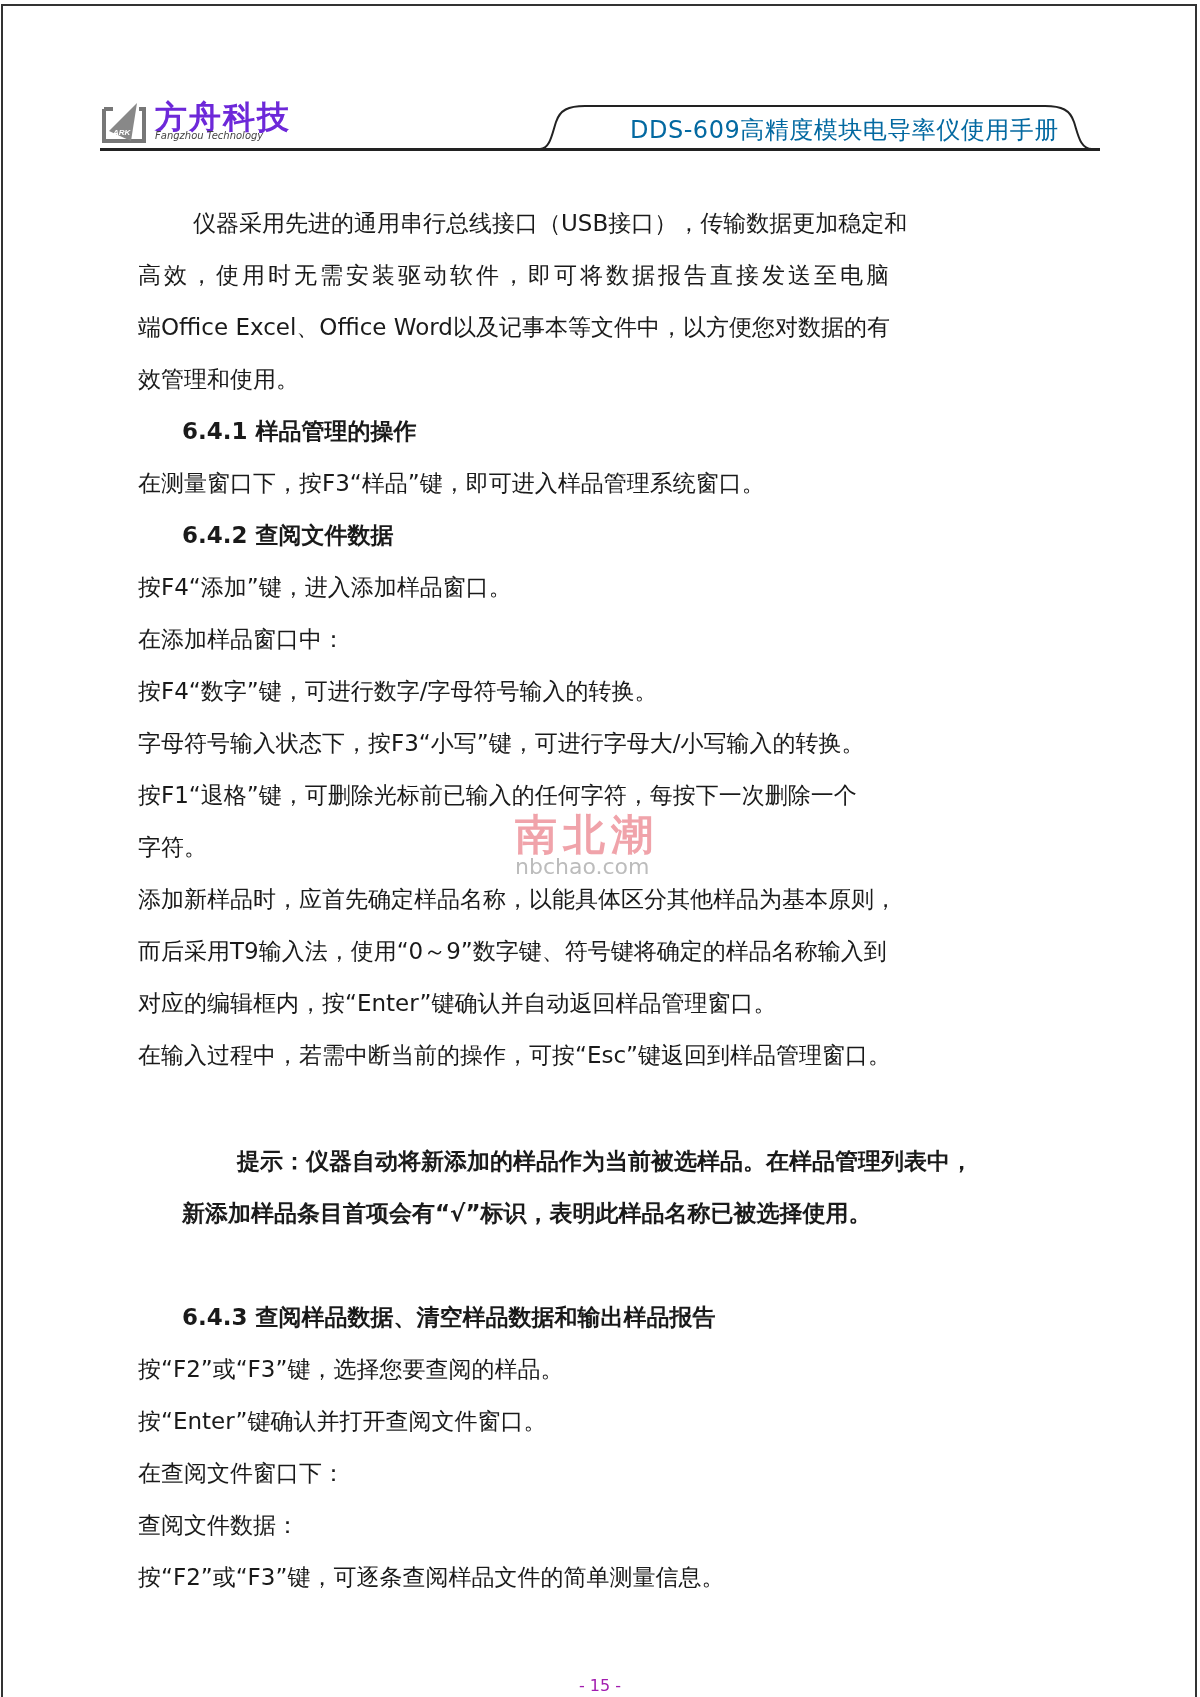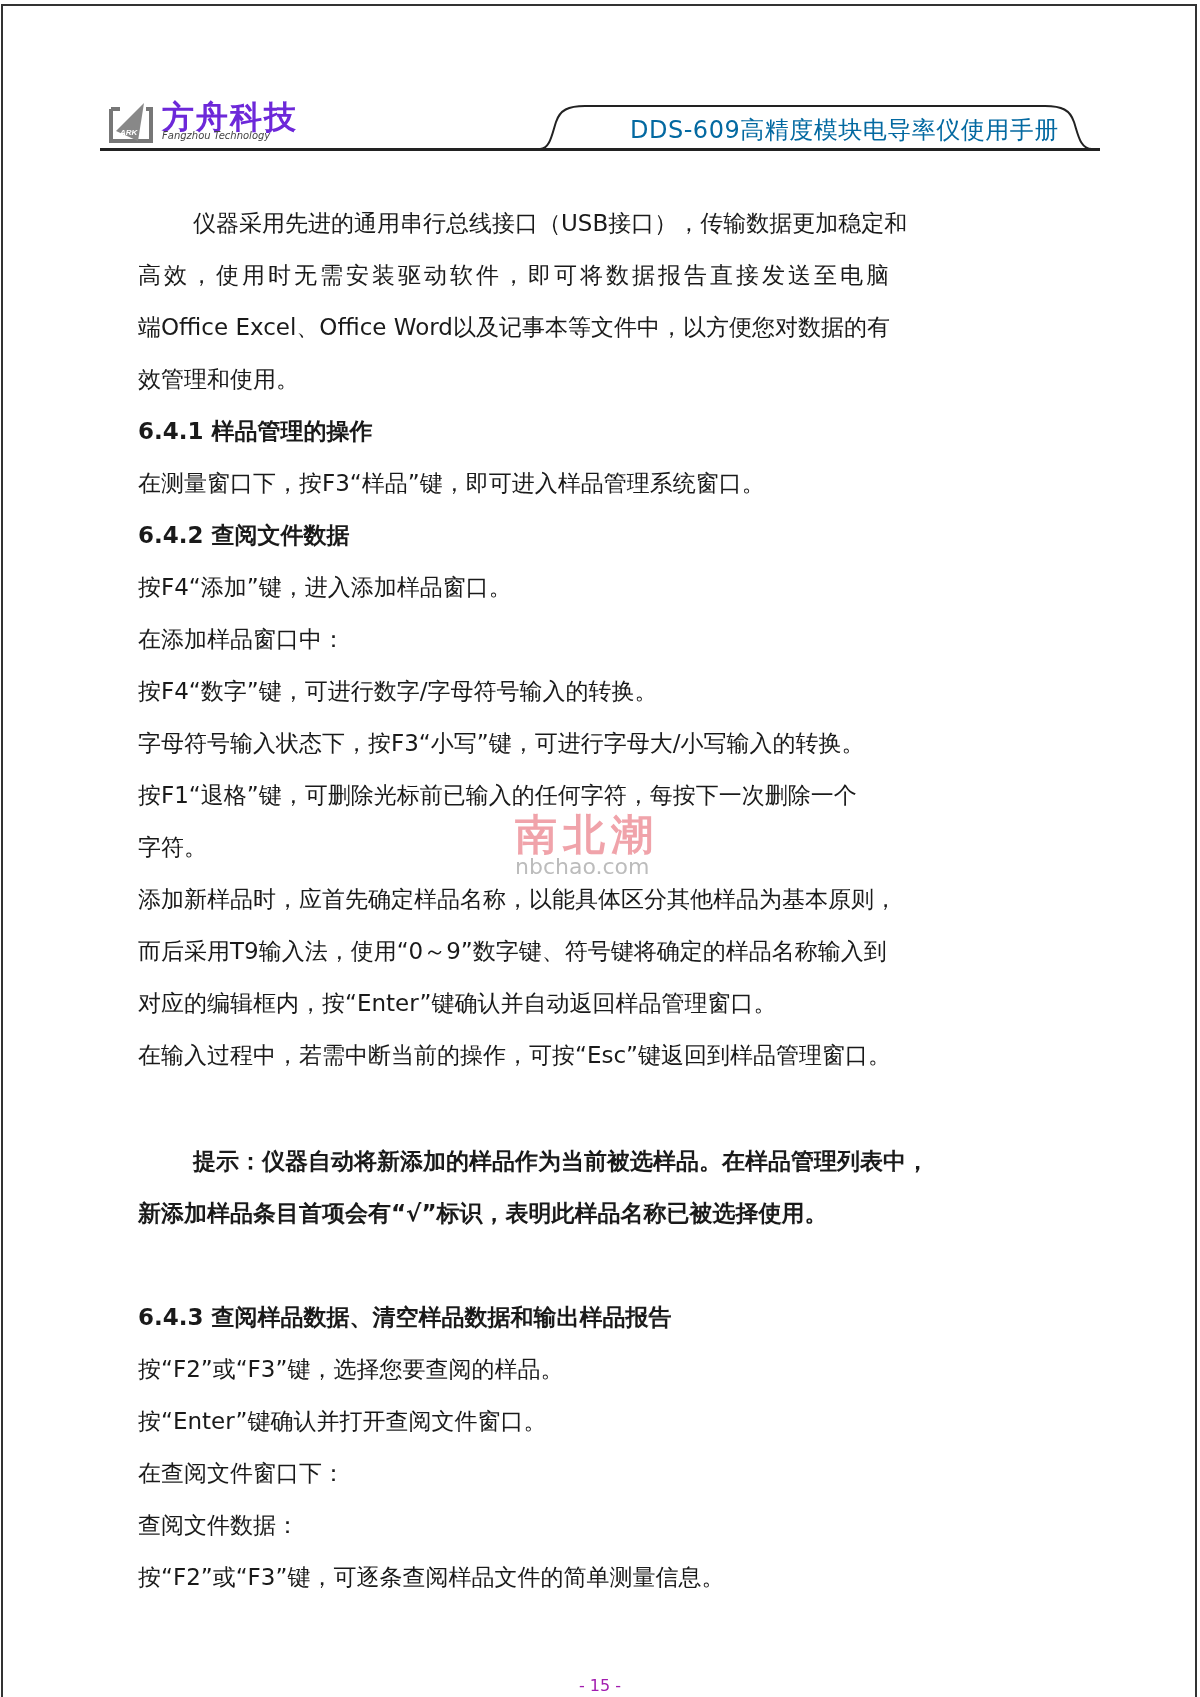--- a/index.html
+++ b/index.html
@@ -5,38 +5,38 @@
   html, body { margin: 0; padding: 0; background: #ffffff; }
   body {
     width: 1200px; height: 1697px; position: relative; overflow: hidden;
     font-family: "DejaVu Sans", "Liberation Sans", sans-serif; color: #1a1a1a;
   }
   .page-border {
     position: absolute; left: 1px; top: 4px; width: 1196px; height: 1700px;
     border: 2px solid #333; box-sizing: border-box;
   }
   .header { position: absolute; left: 100px; top: 95px; width: 1000px; height: 60px; }
-  .logo { position: absolute; left: 8px; top: 6px; display: flex; align-items: center; }
+  .logo { position: absolute; left: 1px; top: 6px; display: flex; align-items: center; }
   .logo-mark { width: 46px; height: 44px; position: relative; }
   .logo-text { margin-left: 8px; }
   .logo-cn { font-size: 32px; letter-spacing: 2px; color: #6d28d9; font-weight: bold; line-height: 26px; }
   .logo-en { font-size: 10px; color: #444; line-height: 12px; font-style: italic; }
   .header-title-box {
     position: absolute; left: 440px; top: 9px; width: 560px; height: 45px;
   }
   .header-title {
     position: absolute; left: 90px; top: 10px; font-size: 24px; color: #0369a1; letter-spacing: 0.5px;
   }
   .header-rule { position: absolute; left: 0; top: 53px; width: 1000px; height: 3px; background: #222; }
 
   .content { position: absolute; left: 138px; top: 0; width: 950px; }
   .line { position: absolute; left: 0; font-size: 23px; white-space: nowrap; line-height: 30px; }
   .indent { padding-left: 55px; }
   .justify { letter-spacing: 1.2px; }
-  .bold { font-weight: bold; }
+  .bold { font-weight: bold; margin-left: 44px; }
 
   .watermark { position: absolute; left: 515px; top: 812px; text-align: left; }
   .wm-cn { font-size: 42px; color: #f0a3aa; font-family: "DejaVu Serif", serif; font-weight: bold; letter-spacing: 6px; line-height: 46px; }
   .wm-en { font-size: 22px; color: #bcbcbc; font-weight: bold; line-height: 22px; margin-top: -2px; }
   .wm-en span { font-weight: normal; }
 
   .page-number { position: absolute; left: 0; width: 1200px; top: 1676px; text-align: center; font-size: 16px; color: #a21caf; }
 </style>
 </head>
 <body>

